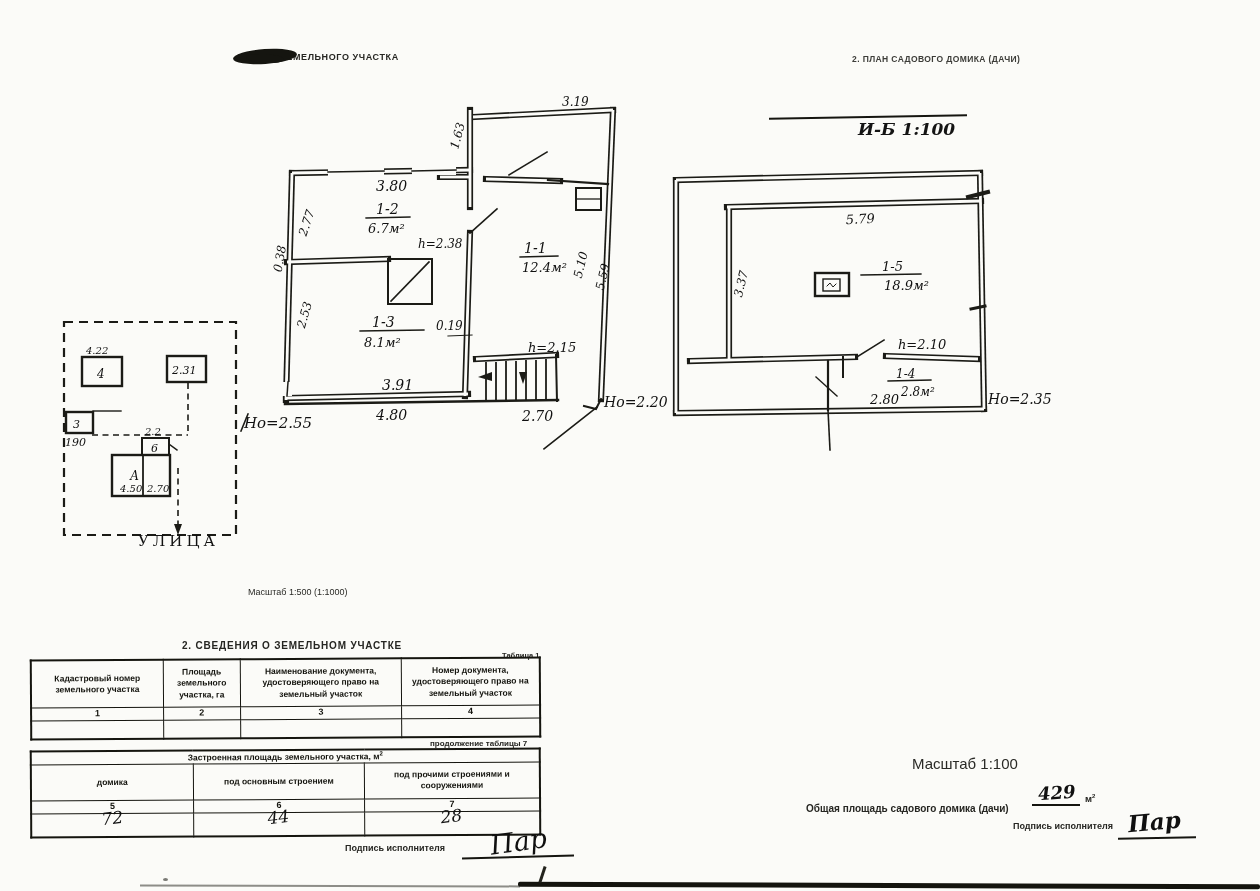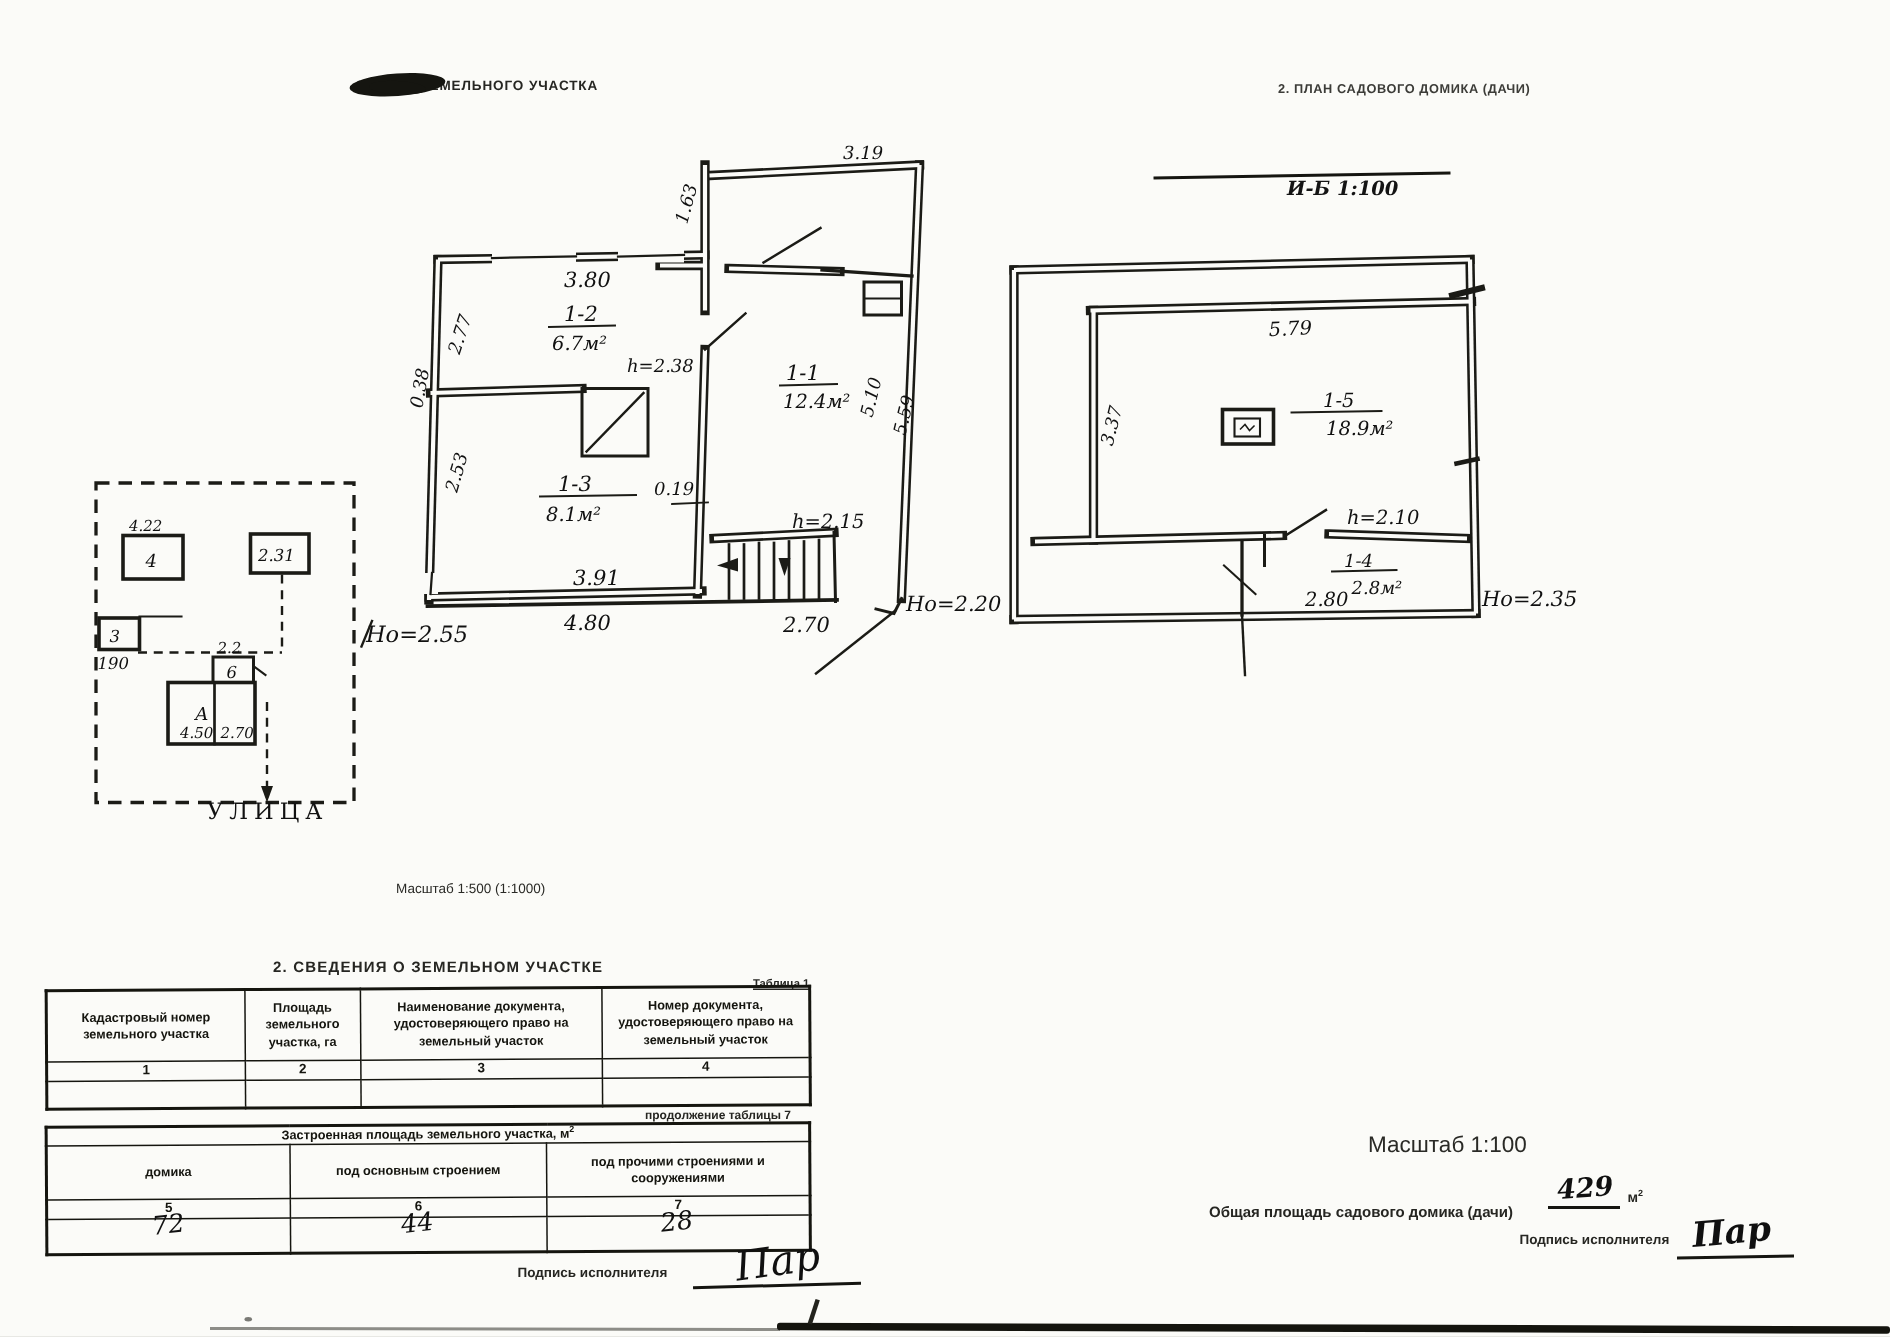--- a/index.html
+++ b/index.html
@@ -40,23 +40,23 @@
 
 <div class="page">
 
   <div class="abs print" style="left:237px;top:52px;font-size:9px;letter-spacing:0.6px;">1. ПЛАН ЗЕМЕЛЬНОГО УЧАСТКА</div>
   <div class="blob" style="left:233px;top:49px;width:64px;height:15px;transform:rotate(-4deg);"></div>
   <div class="blob" style="left:246px;top:54px;width:38px;height:9px;transform:rotate(3deg);"></div>
 
   <div class="abs print" style="left:852px;top:54px;font-size:8.5px;letter-spacing:0.4px;color:#3c3c38;">2. ПЛАН САДОВОГО ДОМИКА (ДАЧИ)</div>
 
   <div class="line" style="left:769px;top:116px;width:198px;height:2px;transform:rotate(-1deg);"></div>
-  <div class="abs hwd" style="left:858px;top:119px;font-size:13px;font-weight:bold;">И-Б 1:100</div>
-
-  <div class="abs" style="left:264px;top:587px;font-size:9px;color:#2a2a26;">Масштаб 1:500 (1:1000)</div>
+  <div class="abs hwd" style="left:858px;top:119px;font-size:17px;font-weight:bold;">И-Б 1:100</div>
+
+  <div class="abs" style="left:248px;top:587px;font-size:9px;color:#2a2a26;">Масштаб 1:500 (1:1000)</div>
   <div class="abs" style="left:912px;top:755px;font-size:15px;color:#2a2a26;">Масштаб 1:100</div>
 
   <svg class="plans" width="1260" height="891" viewBox="0 0 1260 891">
 
     <g>
       <g class="wb">
         <path d="M292,173 L286,400"></path>
         <path d="M286,398 L468,394"></path>
         <path d="M292,173 L470,170"></path>
         <path d="M470,110 L470,207"></path>
@@ -211,21 +211,21 @@
       <text class="hw" font-size="10" x="145" y="435">2.2</text>
       <text class="hw" font-size="11" x="151" y="452">6</text>
       <text class="hw" font-size="12" x="130" y="480">А</text>
       <text class="hw" font-size="10" x="120" y="492">4.50</text>
       <text class="hw" font-size="10" x="147" y="492">2.70</text>
       <text class="hw up" font-size="15" x="138" y="546">УЛИЦА</text>
     </g>
   </svg>
 
   <div class="abs print" style="left:182px;top:640px;font-size:10px;letter-spacing:0.8px;">2. СВЕДЕНИЯ  О ЗЕМЕЛЬНОМ УЧАСТКЕ</div>
-  <div class="abs print" style="left:502px;top:651px;font-size:7.5px;text-decoration:underline;">Таблица 1</div>
+  <div class="abs print" style="left:502px;top:651px;font-size:7.5px;">Таблица 1</div>
 
   <table class="tbl" id="table1">
     <colgroup>
         <col style="width:133px">
         <col style="width:77px">
         <col style="width:162px">
         <col style="width:139px">
       </colgroup>
     <tbody>
         <tr class="hrow">

